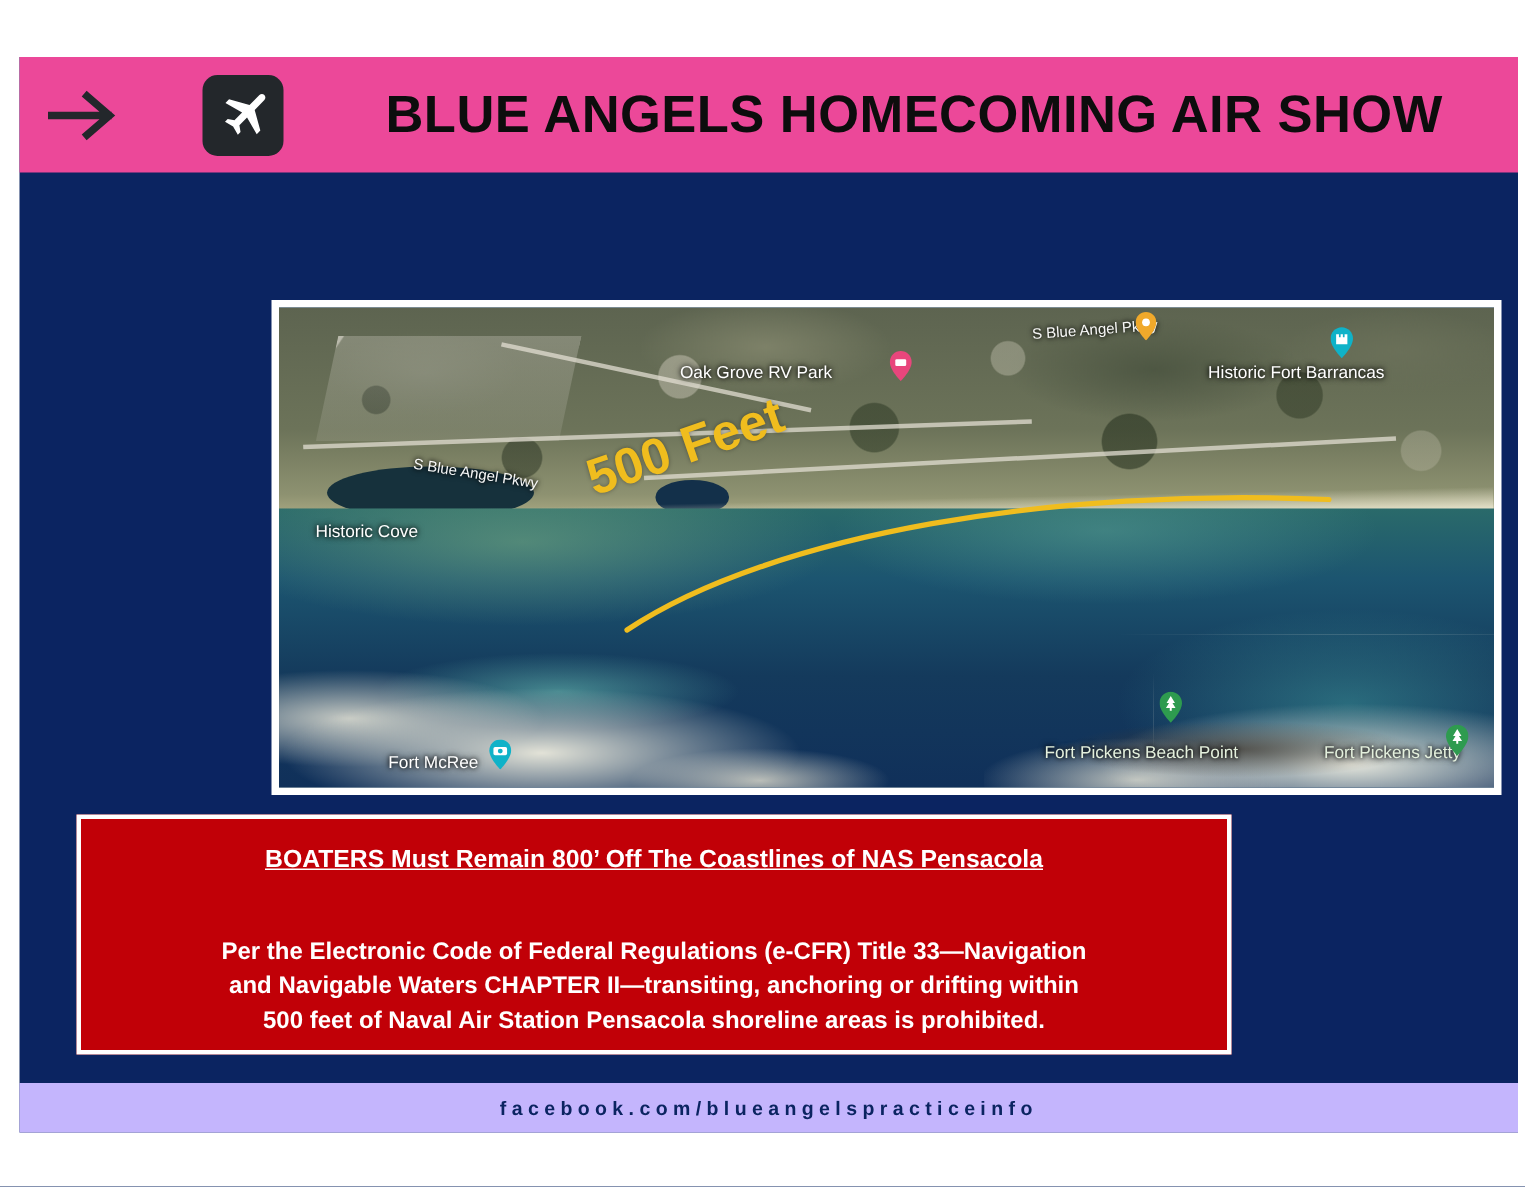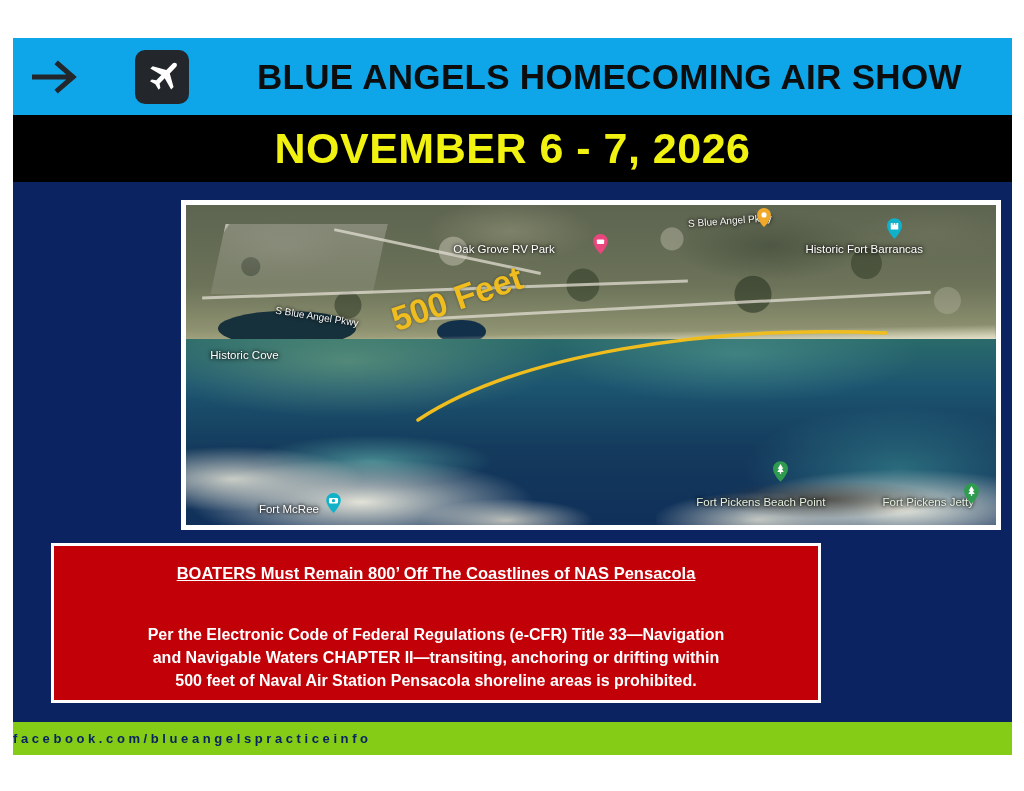--- a/index.html
+++ b/index.html
@@ -12,21 +12,21 @@
   .poster{
     position:absolute;
     left:13px;top:38px;
     width:999px;height:717px;
     background:#0b2461;
   }
   
   .title-banner{
     position:absolute;left:0;top:0;
     width:999px;height:77px;
-    background:#0ea5e9;
+    background:#ec4899;
     display:flex;align-items:center;gap:48px;
   }
   .arrow-icon{
     margin-left:18px;width:52px;height:40px;
     display:flex;align-items:center;justify-content:center;
   }
   .plane-badge{
     margin-left:4px;
     width:54px;height:54px;border-radius:10px;
     background:#23272b;
@@ -179,22 +179,22 @@
   .notice-body{
     text-align:center;
     font-size:16px;font-weight:bold;color:#ffffff;
     line-height:1.45;
     margin-top:40px;
   }
   
   .footer{
     position:absolute;left:0;bottom:0;
     width:999px;height:33px;
-    background:#84cc16;
-    display:flex;align-items:center;
+    background:#c4b5fd;
+    display:flex;align-items:center;justify-content:center;
   }
   .footer-text{
     font-size:13px;font-weight:bold;color:#0b2461;
     letter-spacing:3.6px;
     white-space:nowrap;
   }
 </style>
 </head>
 <body>
 
@@ -207,23 +207,20 @@
       </svg>
     </span>
     <span class="plane-badge">
       <svg width="36" height="36" viewBox="0 0 24 24">
         <path fill="#ffffff" d="M21.5 5.1c.6-.6.6-1.6 0-2.2-.6-.6-1.6-.6-2.2 0l-4.4 4.4-9.1-2.5-1.6 1.6 7.4 4.3-3.4 3.4-3-.5-1.2 1.2 3.6 2.1 2.1 3.6 1.2-1.2-.5-3 3.4-3.4 4.3 7.4 1.6-1.6-2.5-9.1 4.3-4.5z"></path>
       </svg>
     </span>
     <span class="title-text">BLUE ANGELS HOMECOMING AIR SHOW</span>
   </div>
 
-  <div class="date-banner">
-    <span class="date-text">NOVEMBER 6 - 7, 2026</span>
-  </div>
 
   <div class="map-frame">
     <div class="map">
 
       <div class="land-top"></div>
       <div class="land-tex"></div>
       <div class="runway"></div>
       <div class="road" style="left:2%;top:26%;width:60%;transform:rotate(-2deg);"></div>
       <div class="road" style="left:30%;top:31%;width:62%;transform:rotate(-3deg);"></div>
       <div class="road" style="left:18%;top:14%;width:26%;transform:rotate(12deg);"></div>

